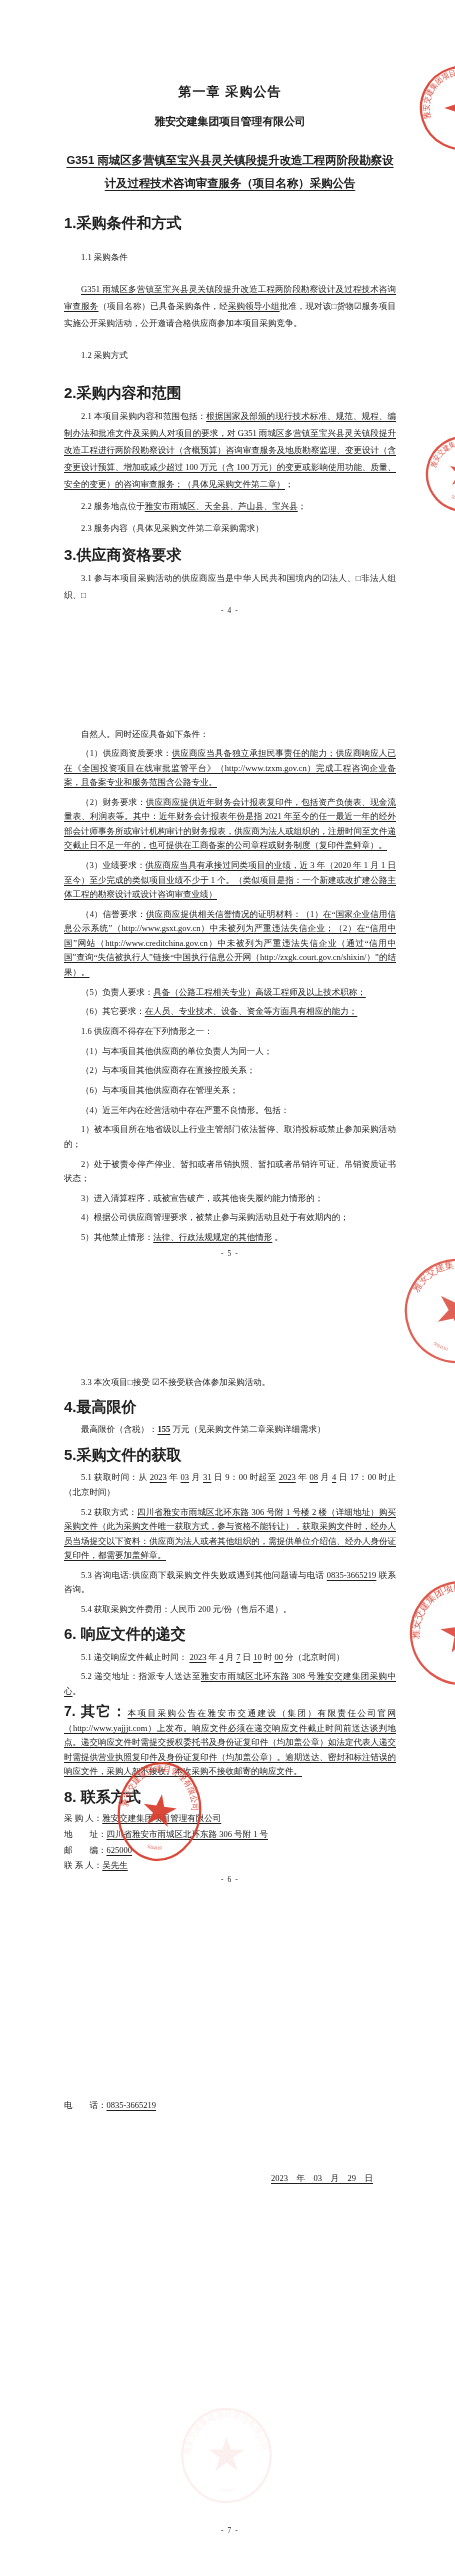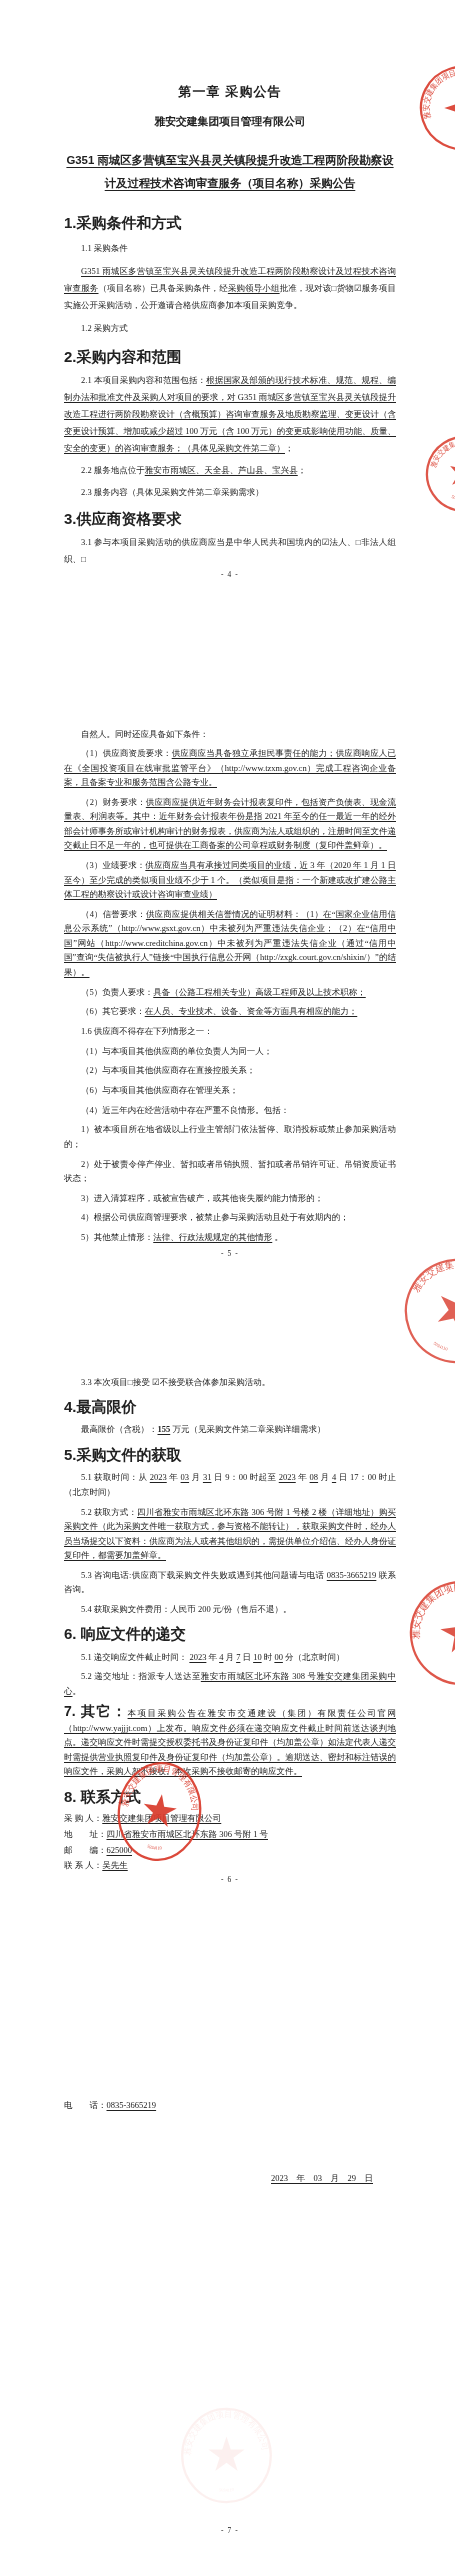--- a/index.html
+++ b/index.html
@@ -43,21 +43,21 @@
     margin-bottom:12.5px;
     margin-top:15px;
   }
   .doc-title .u{text-underline-offset:2.8px;}
 
   .h1{
     font-family:"Liberation Sans","DejaVu Sans",sans-serif;
     font-weight:bold;font-size:15px;line-height:15px;
     margin:8px 0 5.7px 0;
   }
-  .sub{text-indent:2em;margin:4px 0;}
+  .sub{text-indent:2em;margin:13px 0;}
   .para{text-indent:2em;text-align:justify;margin:2.3px 0;}
   .page-5 .para,.page-6 .para{margin:2.6px 0;}
   .h1p{text-align:justify;margin:3.4px 0;}
   .kv{line-height:19px;margin:0.6px 0;}
   .pagenum{
     margin-top:auto;text-align:center;font-size:7.4px;line-height:10.2px;letter-spacing:1.1px;
   }
   .date{
     text-align:right;padding-right:23px;margin-top:55px;line-height:17px;
   }

